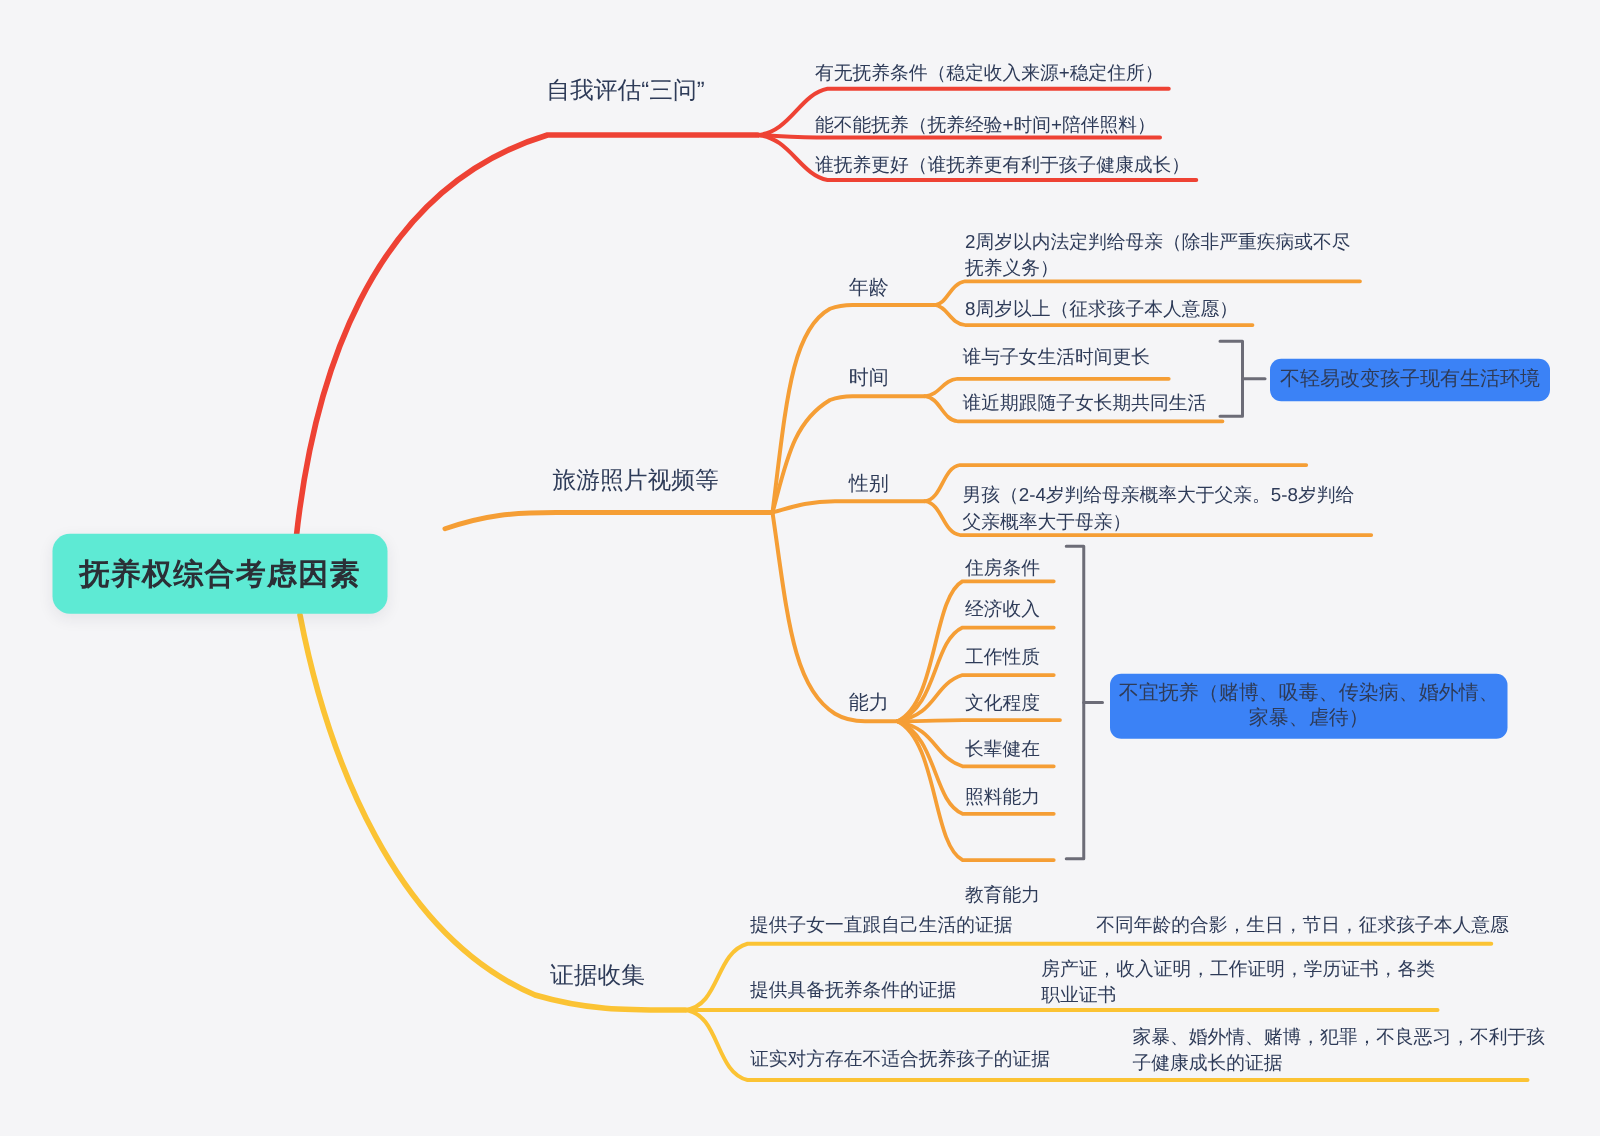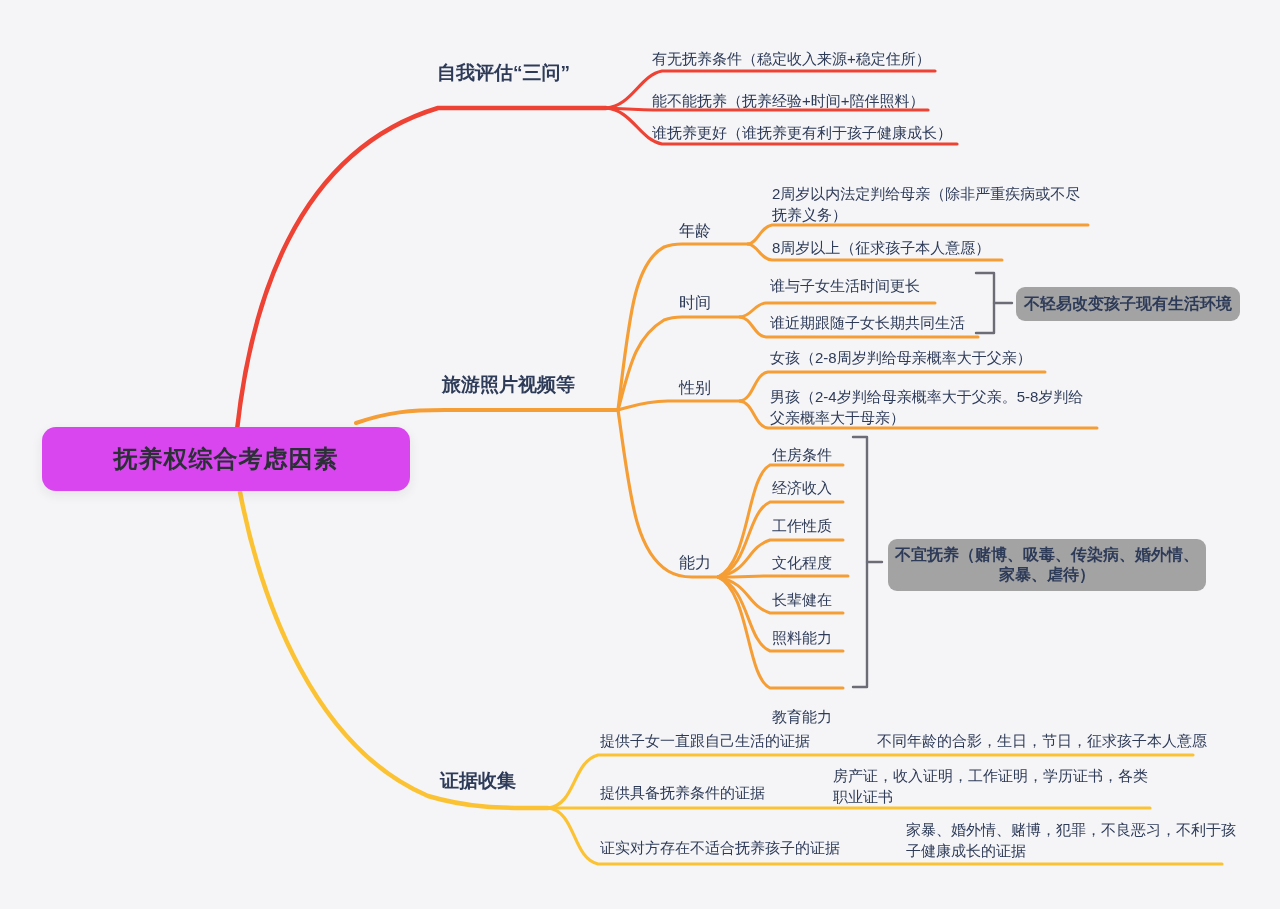--- a/index.html
+++ b/index.html
@@ -9,33 +9,33 @@
     font-family:"Liberation Sans","DejaVu Sans",sans-serif;
   }
   #canvas{position:absolute;inset:0;}
   svg.edges{position:absolute;left:0;top:0;}
   .lbl{
     position:absolute;
     font-size:15px;line-height:21px;color:#2E3B58;
     white-space:nowrap;
   }
   .wrap{white-space:normal;}
-  .branch-title{font-weight:bold;font-size:19px;color:#2E3B58;}
+  .branch-title{font-weight:normal;font-size:19px;color:#2E3B58;}
   .sub{font-size:16px;}
   .root-node{
-    position:absolute;left:42px;top:427px;width:368px;height:64px;
-    background:#d946ef;border-radius:14px;
+    position:absolute;left:42px;top:427px;width:268px;height:64px;
+    background:#5eead4;border-radius:14px;
     box-shadow:0 4px 12px rgba(40,40,60,0.08);
     display:flex;align-items:center;justify-content:center;
     font-size:24px;font-weight:bold;color:#2b2f36;letter-spacing:1px;
   }
   .note{
-    position:absolute;background:#a3a3a3;border-radius:9px;
+    position:absolute;background:#3b82f6;border-radius:9px;
     display:flex;align-items:center;justify-content:center;
-    font-size:16px;line-height:20px;font-weight:bold;color:#2E3B58;
+    font-size:16px;line-height:20px;font-weight:normal;color:#2E3B58;
     text-align:center;
   }
 </style>
 </head>
 <body>
 
 <div id="canvas">
 
   <svg class="edges" width="1280" height="909" viewBox="0 0 1280 909">
 
@@ -94,21 +94,20 @@
   <div class="lbl sub" style="left:679px;top:220px;">年龄</div>
   <div class="lbl wrap" style="left:772px;top:183px;width:316px;">2周岁以内法定判给母亲（除非严重疾病或不尽抚养义务）</div>
   <div class="lbl" style="left:772px;top:237px;">8周岁以上（征求孩子本人意愿）</div>
 
   <div class="lbl sub" style="left:679px;top:292px;">时间</div>
   <div class="lbl" style="left:770px;top:275px;">谁与子女生活时间更长</div>
   <div class="lbl" style="left:770px;top:312px;">谁近期跟随子女长期共同生活</div>
   <div class="note" style="left:1016px;top:287px;width:224px;height:34px;">不轻易改变孩子现有生活环境</div>
 
   <div class="lbl sub" style="left:679px;top:377px;">性别</div>
-  <div class="lbl" style="left:770px;top:347px;">女孩（2-8周岁判给母亲概率大于父亲）</div>
   <div class="lbl wrap" style="left:770px;top:386px;width:324px;">男孩（2-4岁判给母亲概率大于父亲。5-8岁判给父亲概率大于母亲）</div>
 
   <div class="lbl sub" style="left:679px;top:552px;">能力</div>
   <div class="lbl" style="left:772px;top:444px;">住房条件</div>
   <div class="lbl" style="left:772px;top:477px;">经济收入</div>
   <div class="lbl" style="left:772px;top:515px;">工作性质</div>
   <div class="lbl" style="left:772px;top:552px;text-align:center;">文化程度</div>
   <div class="lbl" style="left:772px;top:589px;">长辈健在</div>
   <div class="lbl" style="left:772px;top:627px;">照料能力</div>
   <div class="lbl" style="left:772px;top:664px;margin-top:42px;">教育能力</div>

